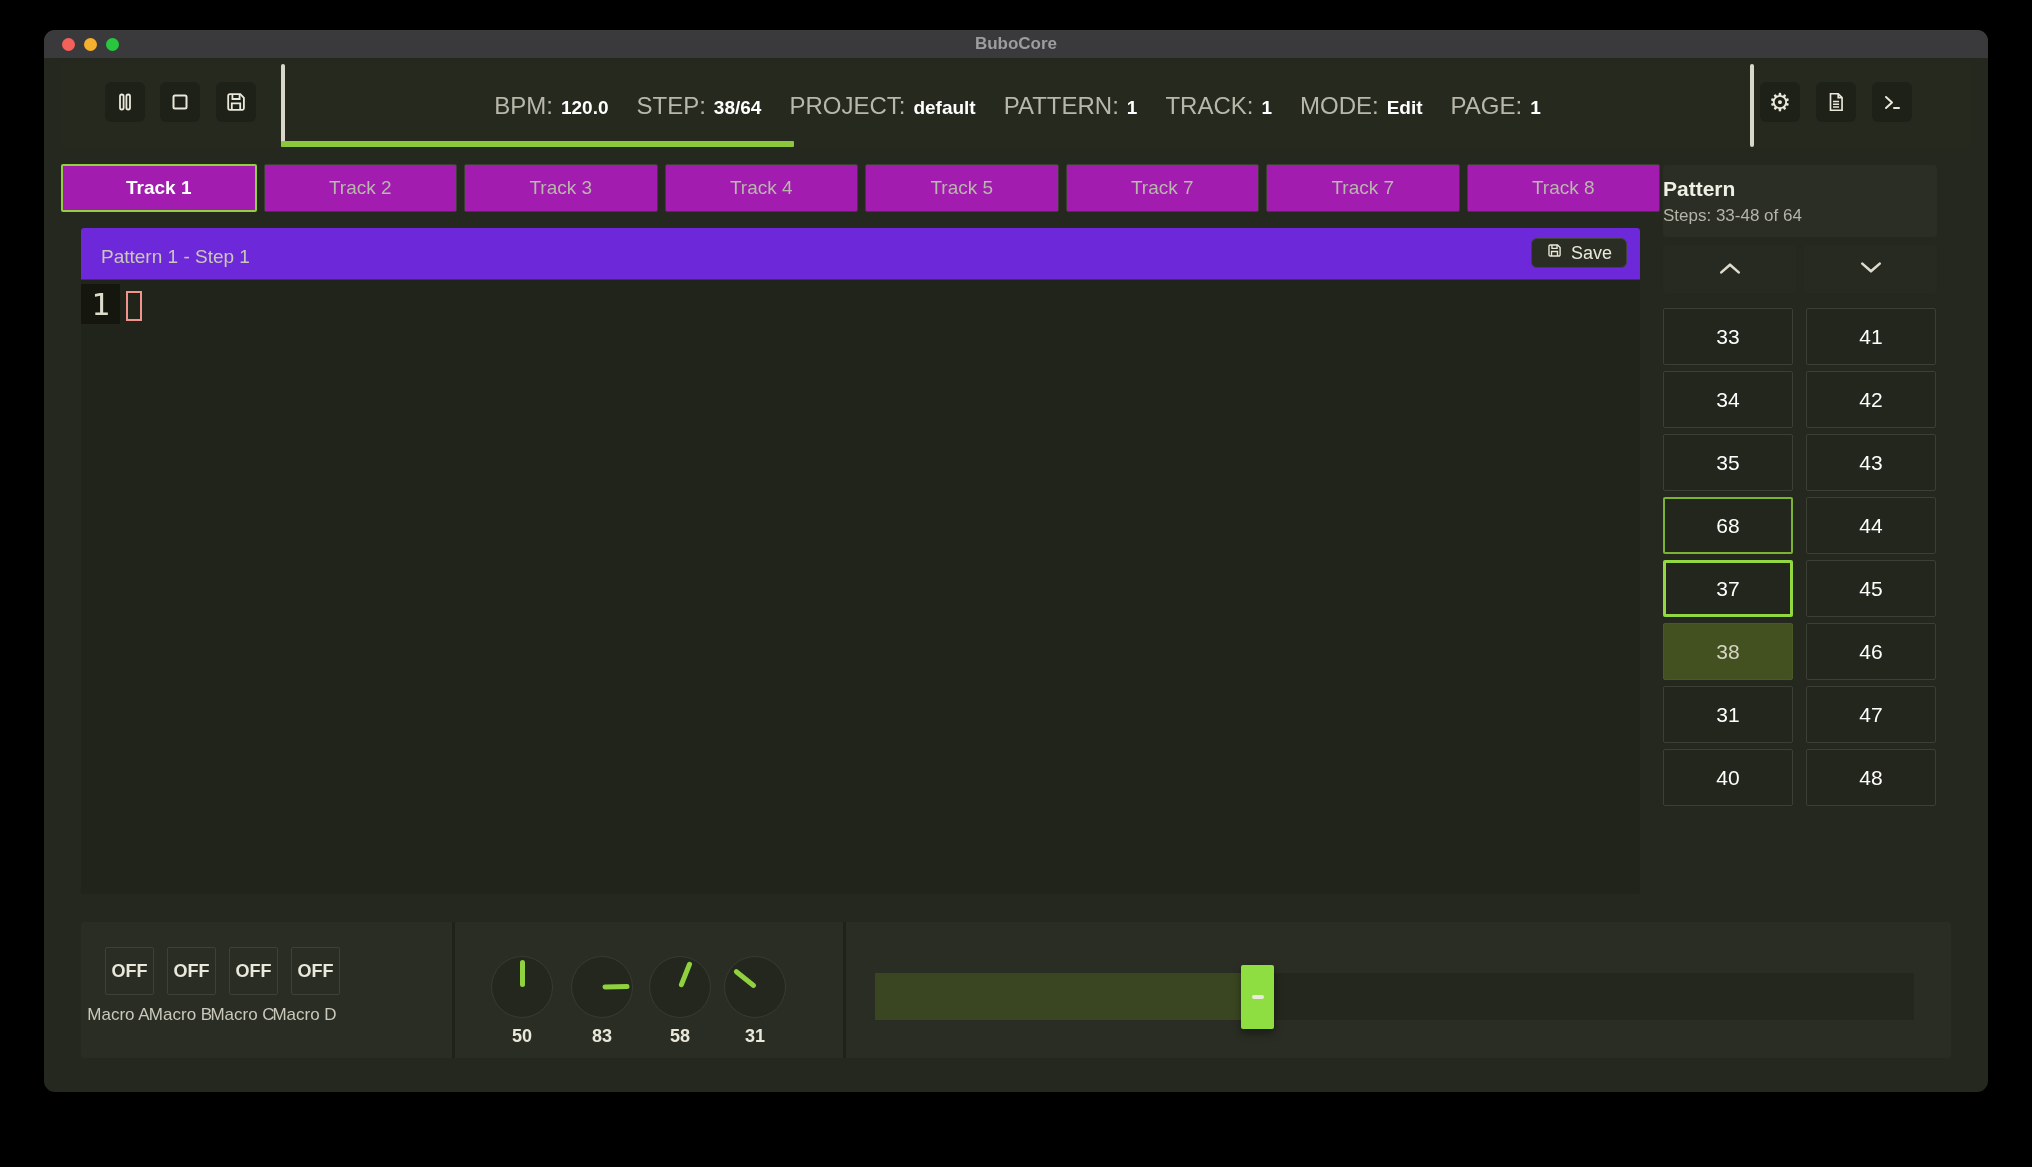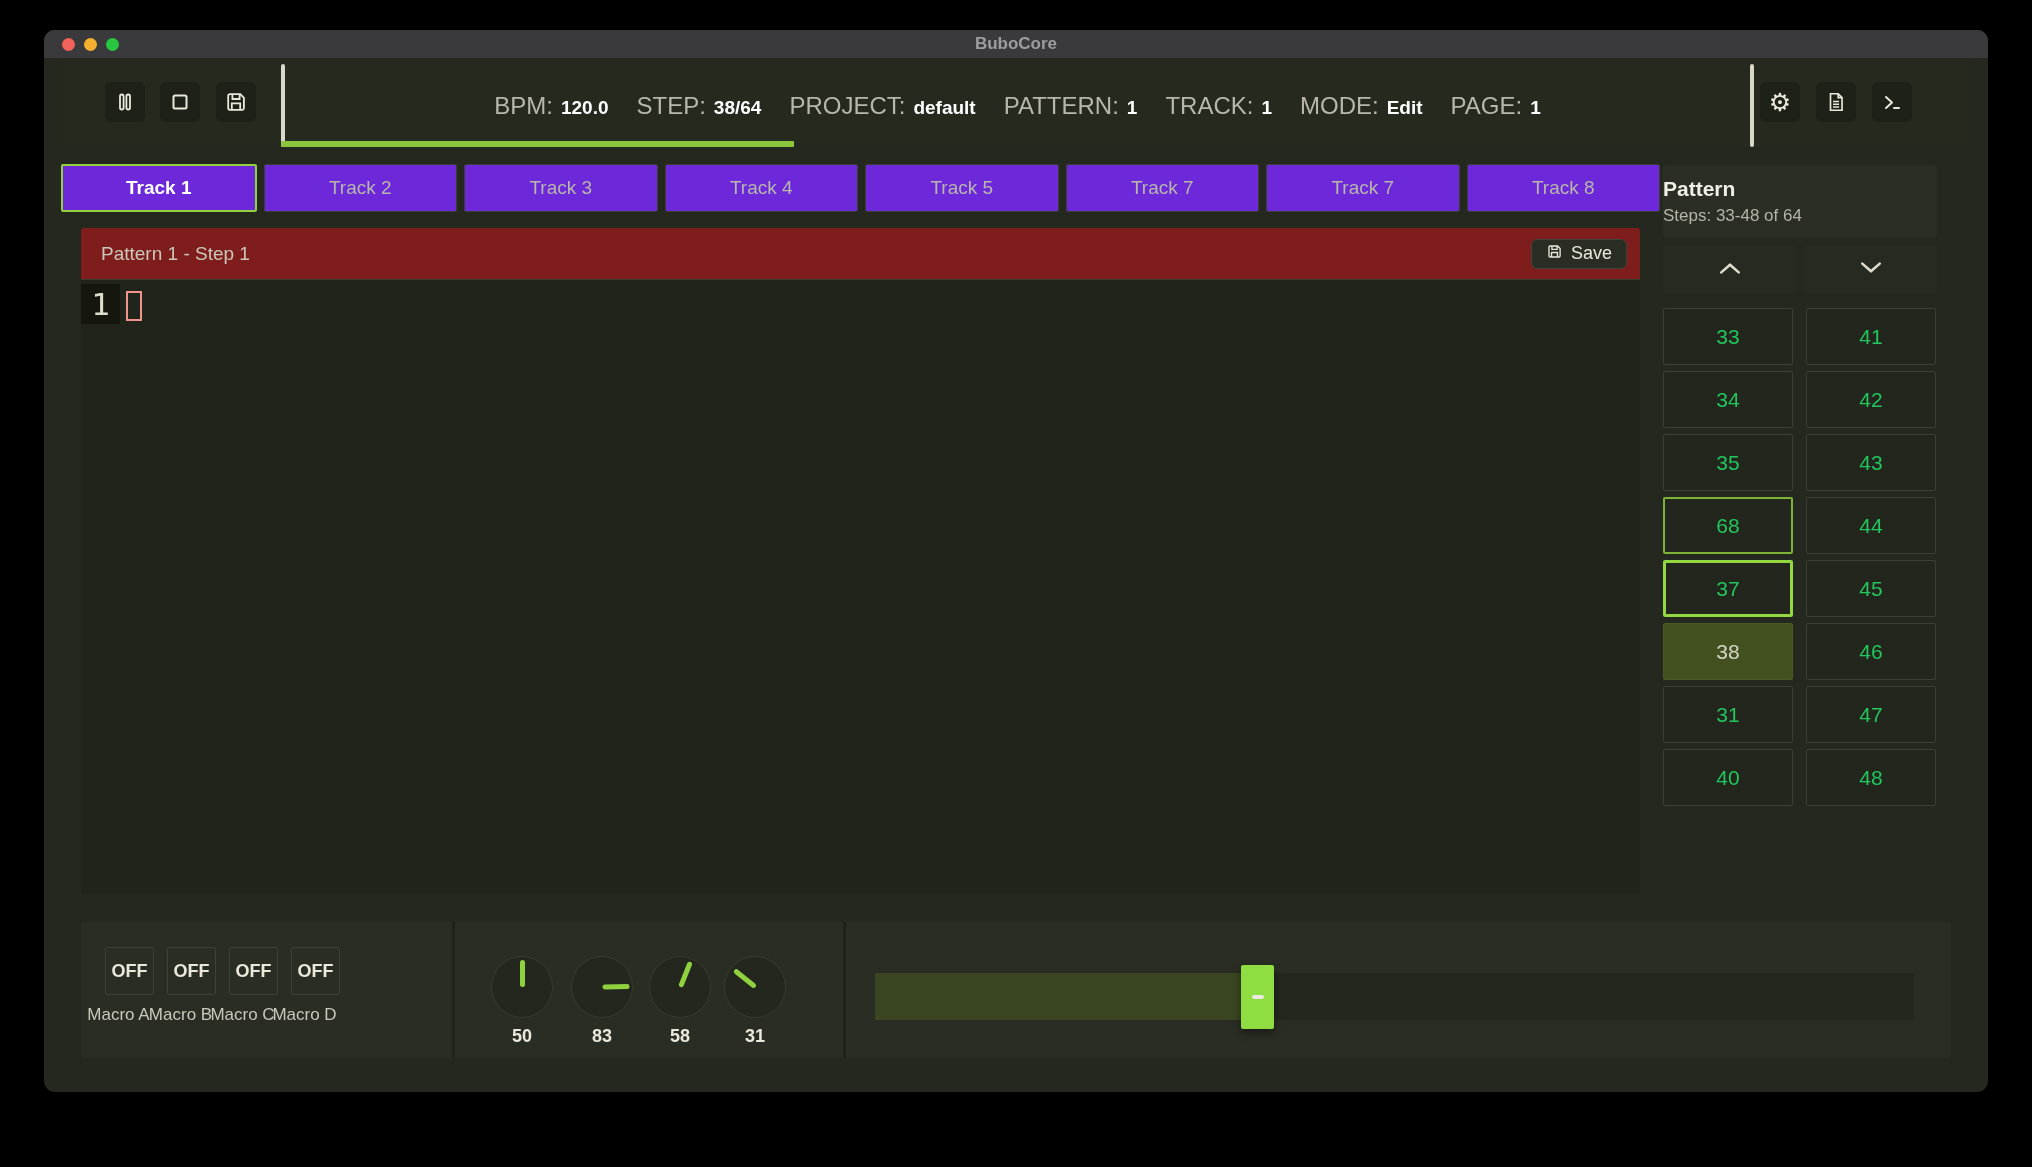--- a/index.html
+++ b/index.html
@@ -51,31 +51,31 @@
     position:absolute; left:220px; bottom:0; height:6px; width:513px;
     background:#8cc63d; border-radius:1px;
   }
   .gear-glyph { font-family:"DejaVu Sans", sans-serif; font-size:25px; color:#eae8db; line-height:1; }
   
   .tabs {
     position:absolute; left:17px; top:134px; width:1599px; height:48px;
     display:flex; gap:7px;
   }
   .tab {
-    flex:1 1 0; height:48px; background:#6d28d9; border:1px solid #3c3f34;
+    flex:1 1 0; height:48px; background:#a21caf; border:1px solid #3c3f34;
     color:#b8b7ab; font-size:19px; display:flex; align-items:center; justify-content:center;
     cursor:pointer; border-radius:2px;
   }
   .tab.active { border:2px solid #8fd13e; color:#ffffff; font-weight:700; }
   
   .editor { position:absolute; left:37px; top:198px; width:1559px; height:666px; background:#21241a; border-radius:3px; }
   .editor-header {
-    position:absolute; left:0; top:0; width:100%; height:52px; background:#7f1d1d;
-    border-bottom:1px solid #3a3d32; display:flex; align-items:center;
-    padding:0 13px 0 20px; border-radius:3px 3px 0 0;
+    position:absolute; left:0; top:0; width:100%; height:52px; background:#6d28d9;
+    border-bottom:1px solid #3a3d32; display:flex; align-items:flex-end;
+    padding:0 13px 11px 20px; border-radius:3px 3px 0 0;
   }
   .editor-title { font-size:19px; color:#c9c8bb; }
   .save-btn {
     margin-left:auto; height:30px; padding:0 14px; display:flex; align-items:center; gap:8px;
     background:#2a2d23; border:1px solid #41443a; border-radius:6px; cursor:pointer;
     color:#eae8db; font-size:18px; font-family:"Liberation Sans", sans-serif;
   }
   .editor-body { position:absolute; left:0; top:53px; right:0; bottom:0; }
   .gutter {
     position:absolute; left:0; top:3px; width:39px; height:40px; background:#15170e;
@@ -100,21 +100,21 @@
     display:flex; align-items:center; justify-content:center; cursor:pointer;
   }
   .step-grid {
     position:absolute; left:0; top:143px;
     display:grid; grid-template-columns:130px 130px; grid-template-rows:repeat(8,57px);
     column-gap:13px; row-gap:6px; grid-auto-flow:column;
   }
   .cell {
     background:#23261c; border:1px solid #3c3f34; border-radius:2px;
     display:flex; align-items:center; justify-content:center;
-    font-size:21px; color:#22c55e; cursor:pointer;
+    font-size:21px; color:#ffffff; cursor:pointer;
   }
   .cell.sel-a { border:2px solid #7cb334; }
   .cell.sel-b { border:3px solid #93d840; }
   .cell.current { background:#42511f; border:1px solid #4a5a26; color:#d6d5c6; }
   
   .bottom-panel {
     position:absolute; left:37px; top:892px; width:1870px; height:136px;
     background:#2a2d23; border-radius:3px;
   }
   .bp-div { position:absolute; top:0; width:3px; height:136px; background:#1f2218; }

